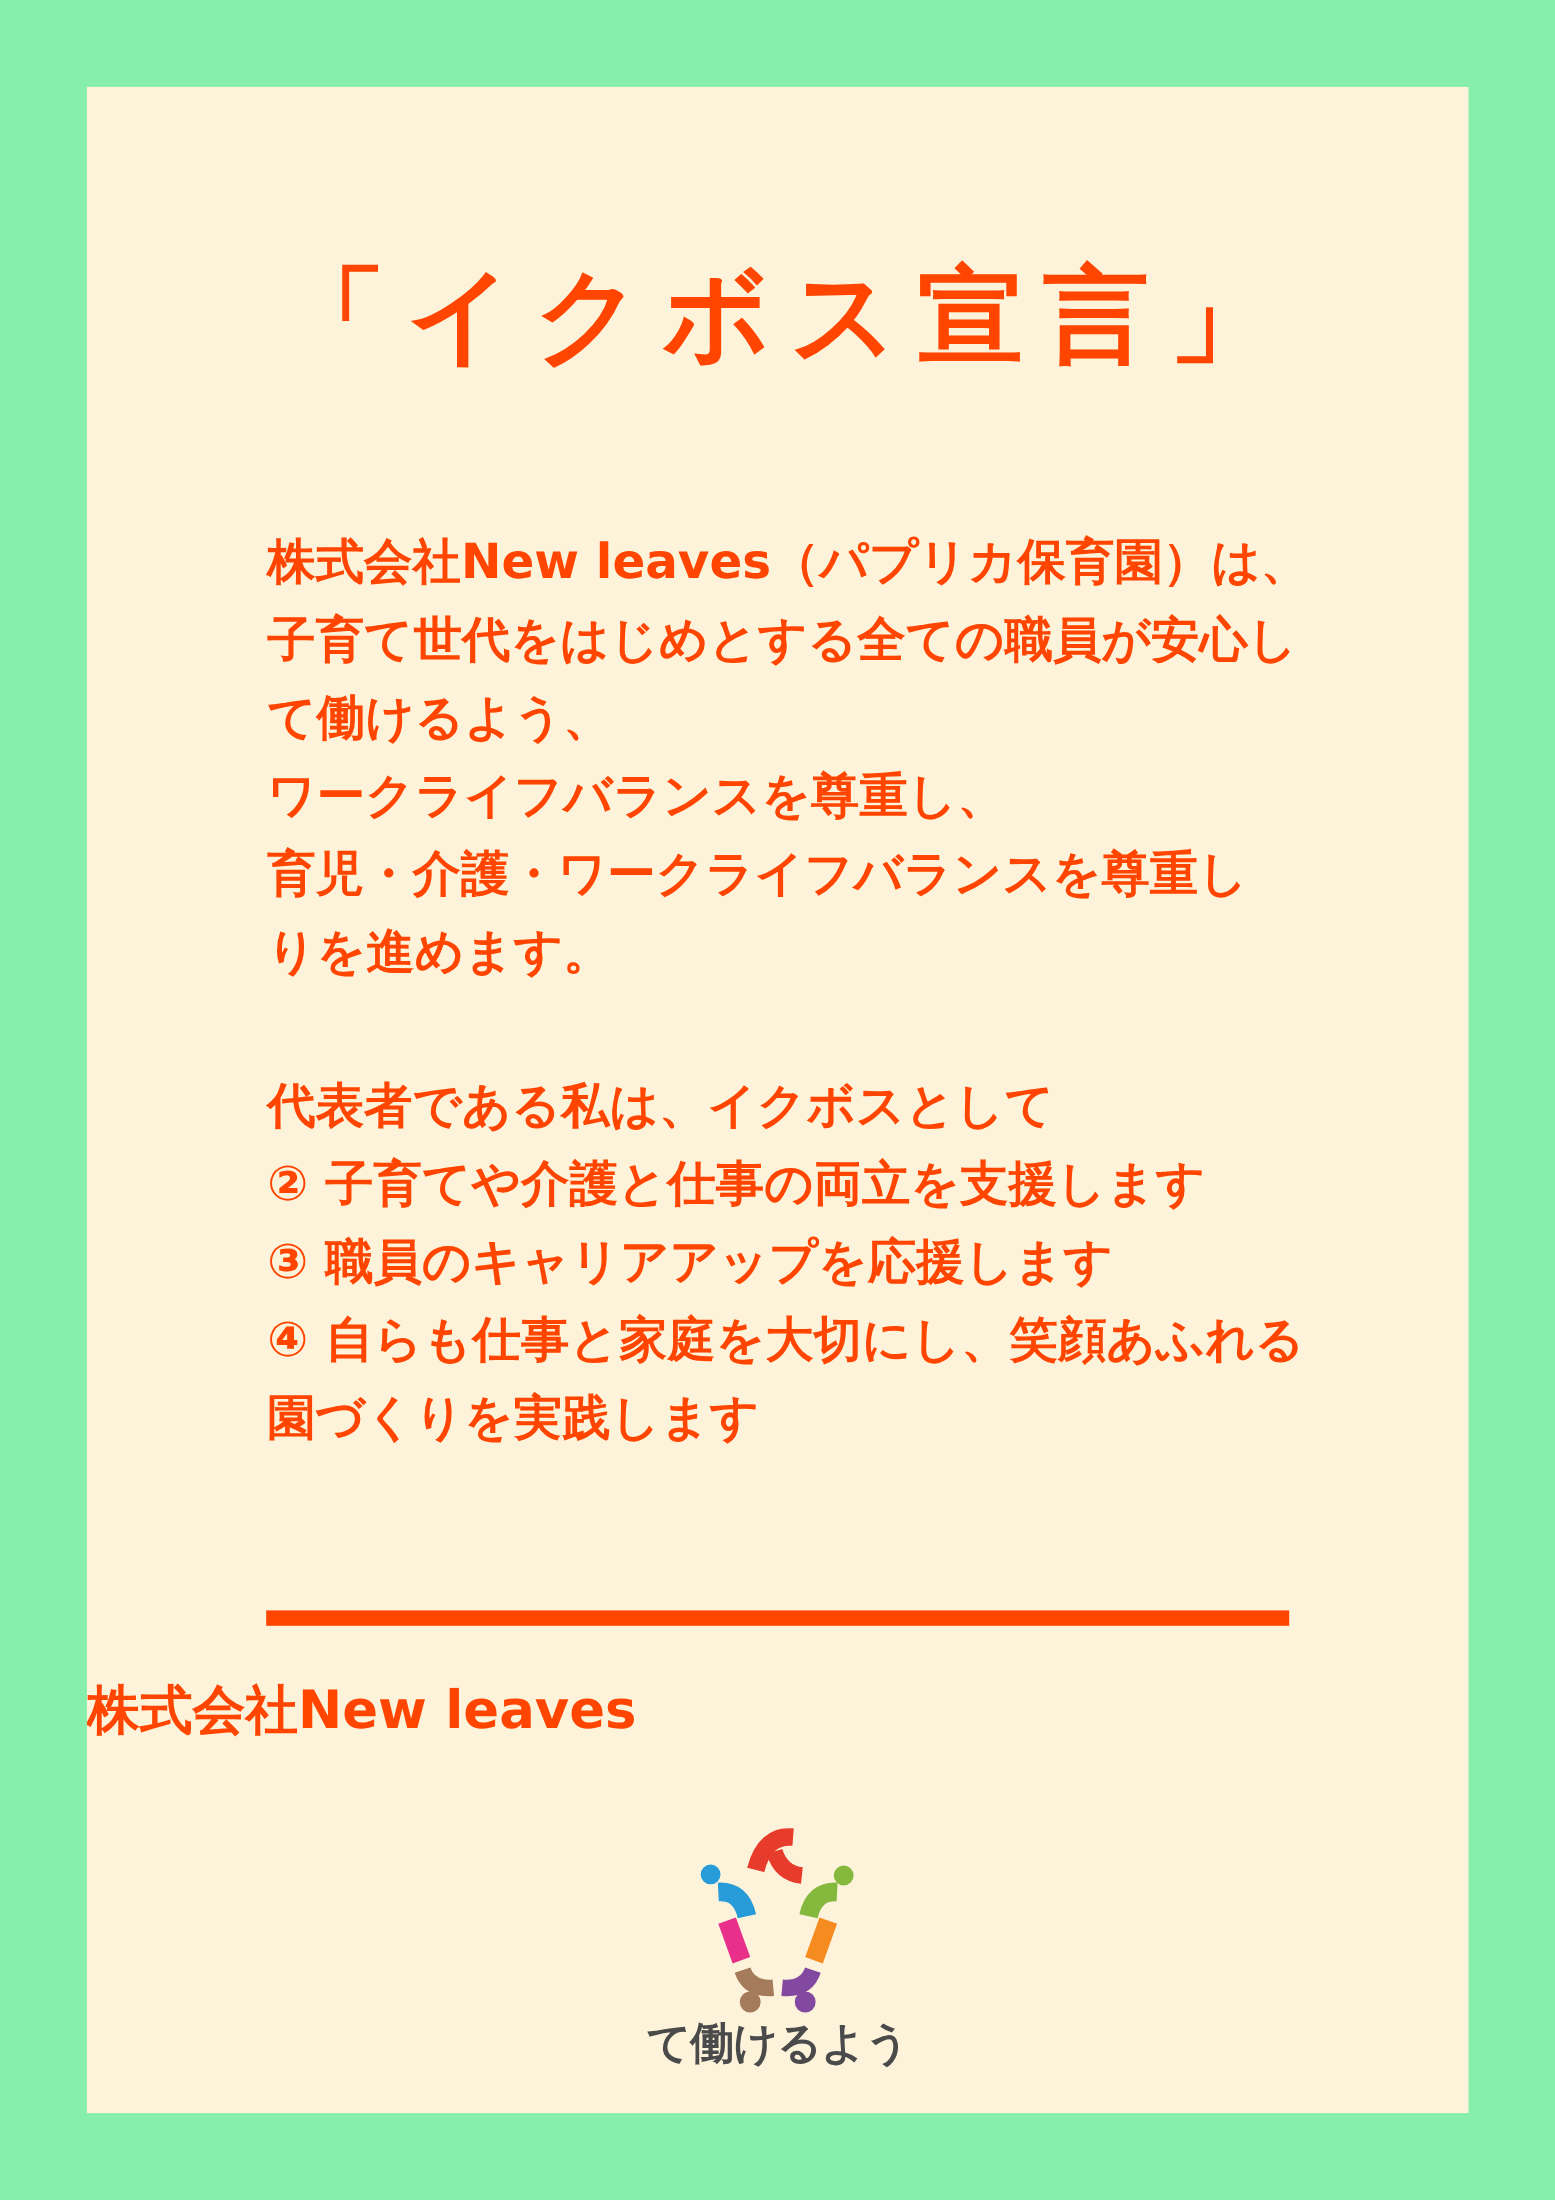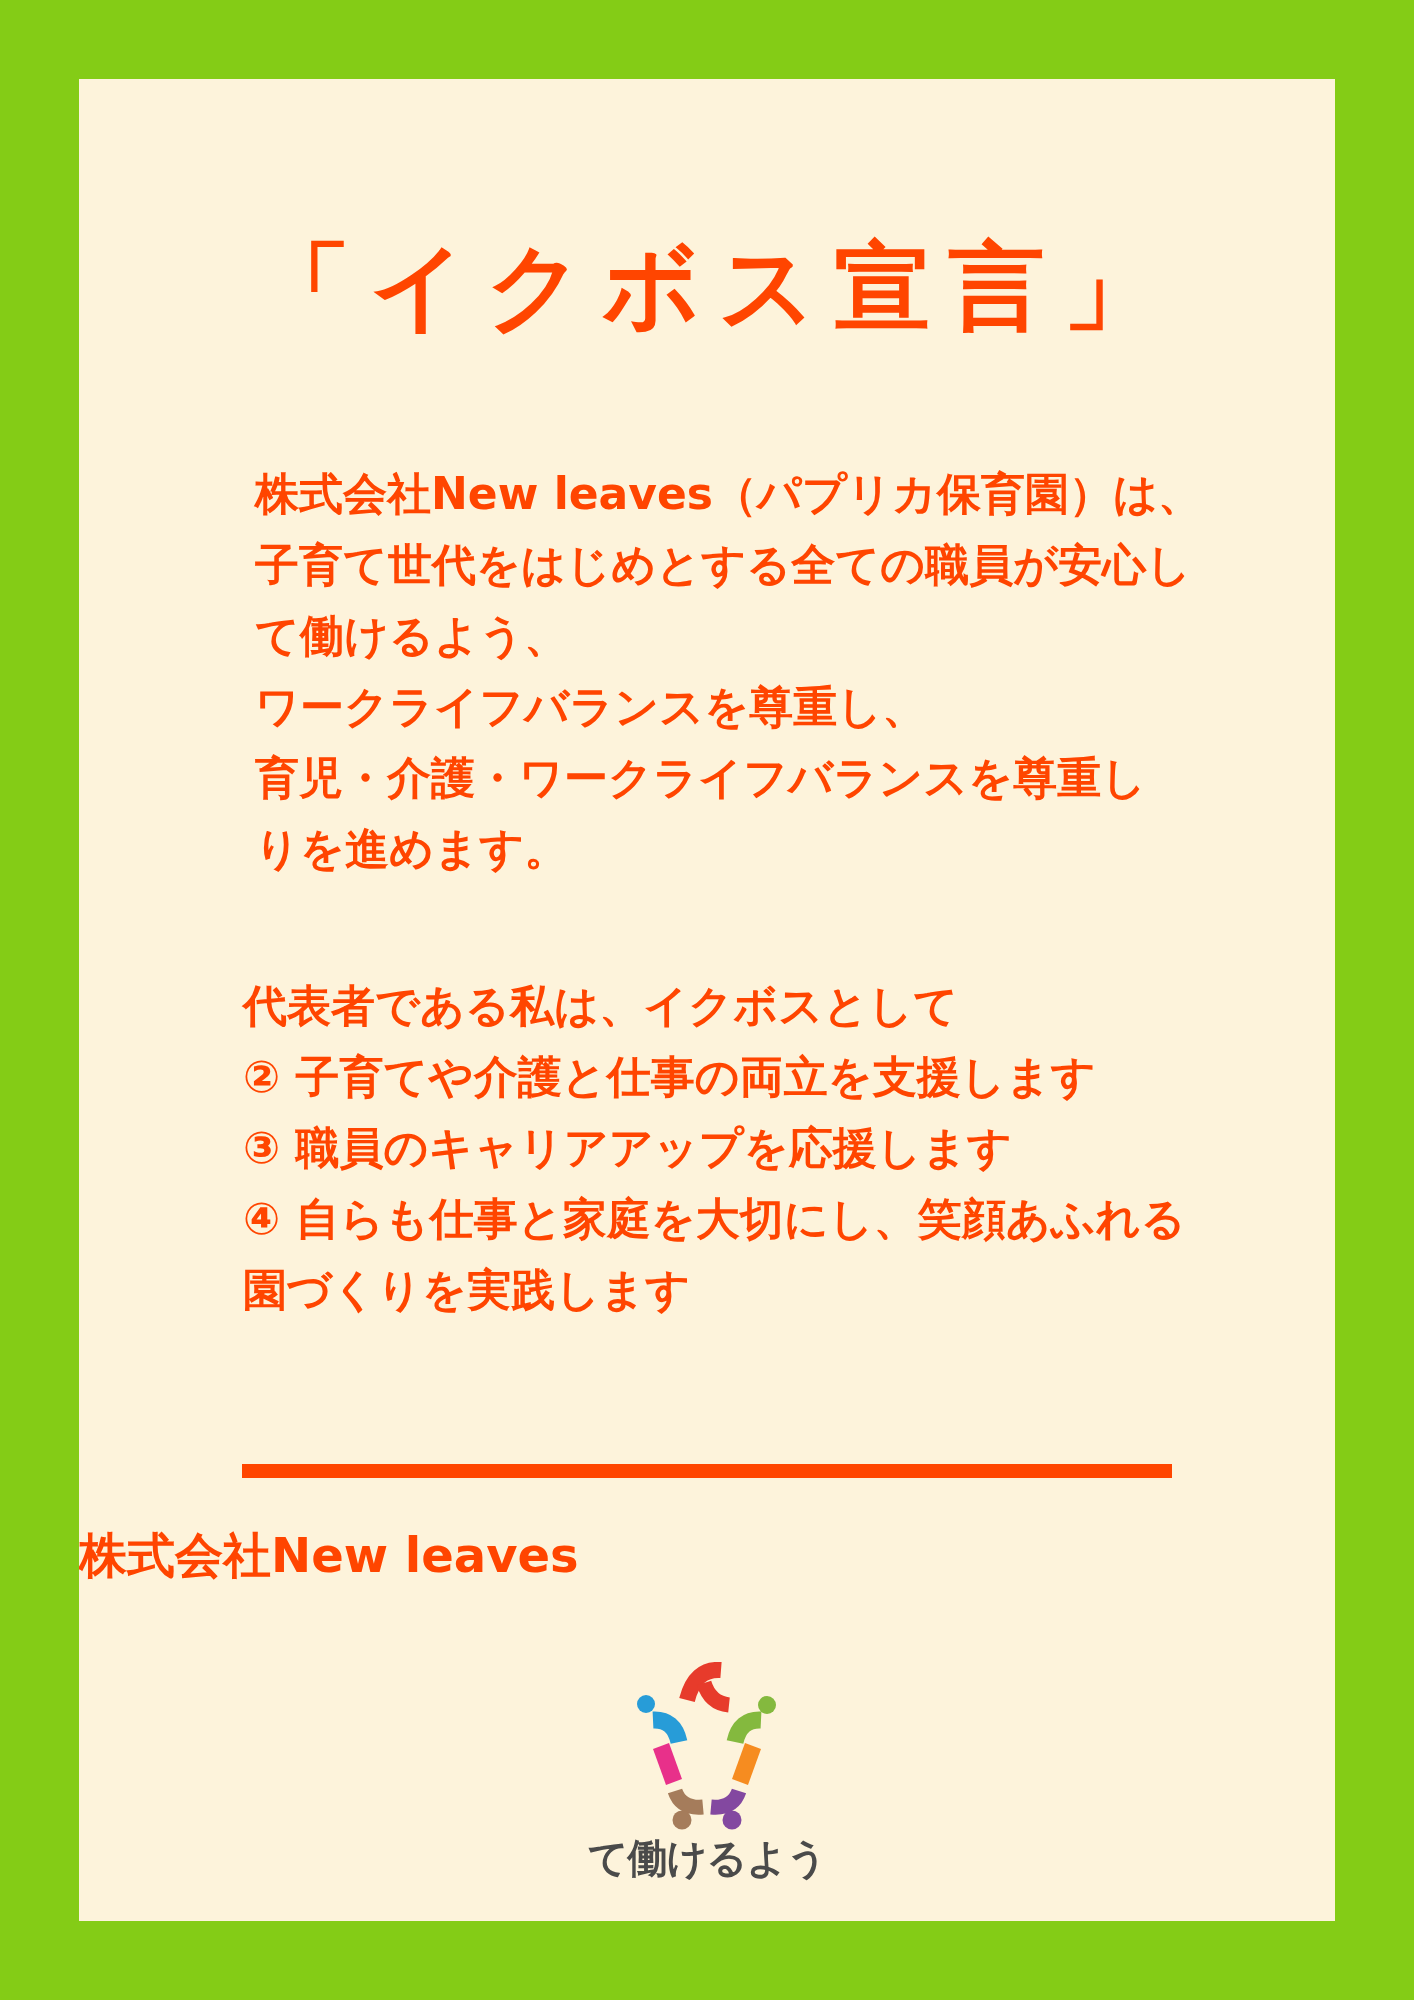--- a/index.html
+++ b/index.html
@@ -2,37 +2,37 @@
 <html><head>
 <meta charset="utf-8">
 <style>
   html,body{margin:0;padding:0;}
   body{
     width:1414px;height:2000px;position:relative;
     font-family:"DejaVu Sans","Liberation Sans",sans-serif;
   }
   .poster{
     position:absolute;left:0;top:0;width:1414px;height:2000px;
-    background:#84cc16;
+    background:#86efac;
   }
   .card{
     position:absolute;left:79px;top:79px;width:1256px;height:1842px;
     background:#FDF3DB;overflow:hidden;
   }
   .title{
     position:absolute;left:0;top:153px;width:1256px;margin:0;
     text-align:center;color:#FF4500;
     font-size:96px;font-weight:700;line-height:110px;letter-spacing:18px;
     text-indent:18px;white-space:nowrap;
   }
   .para{
     position:absolute;left:164px;width:935px;
     color:#FF4500;font-size:44px;font-weight:700;line-height:71px;
   }
-  .para1{top:379px;margin-left:12px;}
+  .para1{top:396px;}
   .para2{top:891px;}
   .line{white-space:nowrap;}
   .divider{
     position:absolute;left:163px;top:1385px;width:930px;height:14px;
     background:#FF4500;
   }
   .signature{
     position:absolute;left:0;top:1448px;width:1256px;
     text-align:left;color:#FF4500;
     font-size:48px;font-weight:700;line-height:56px;white-space:nowrap;

